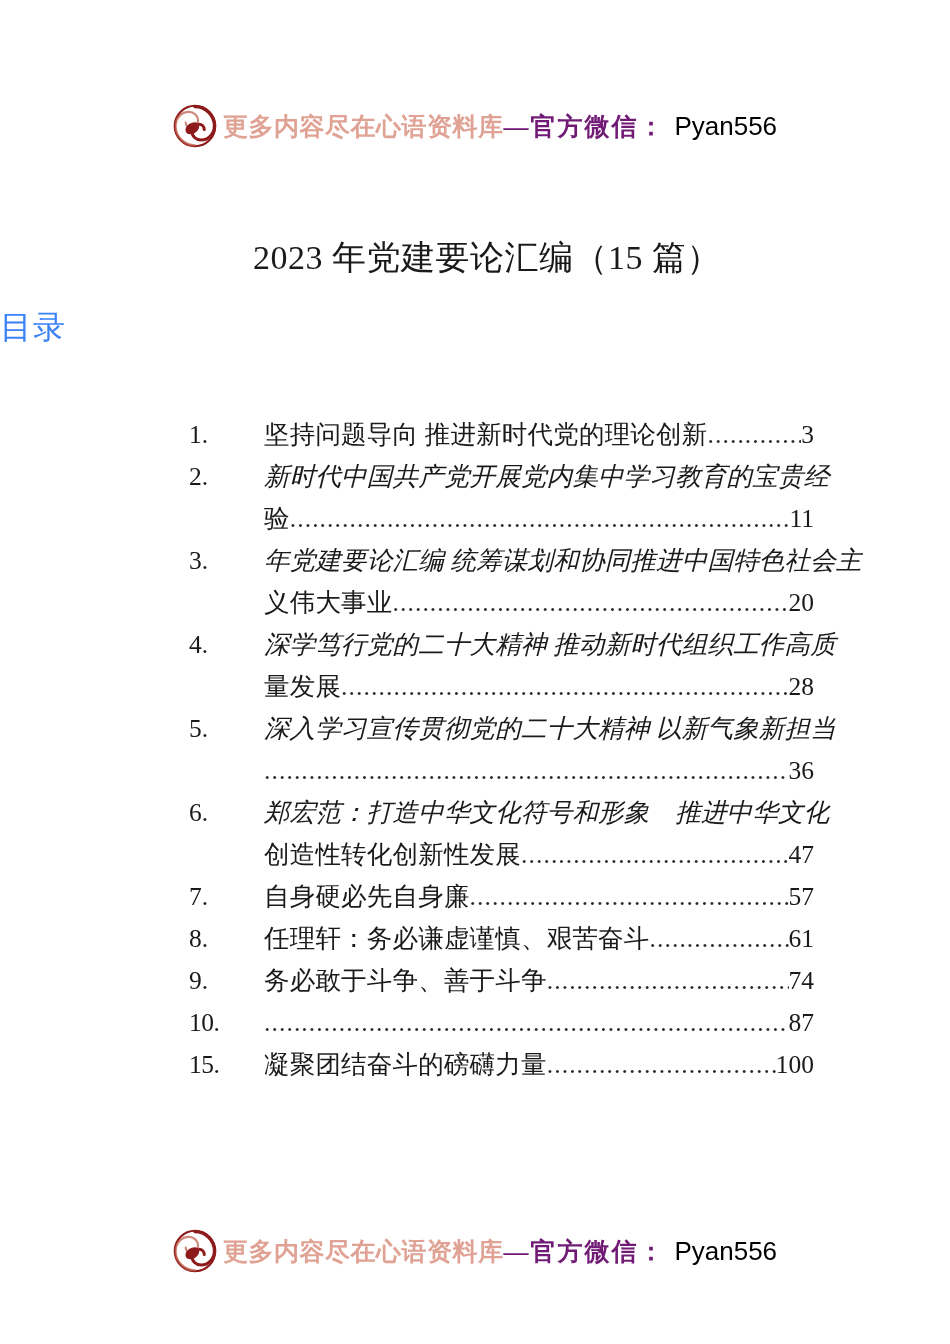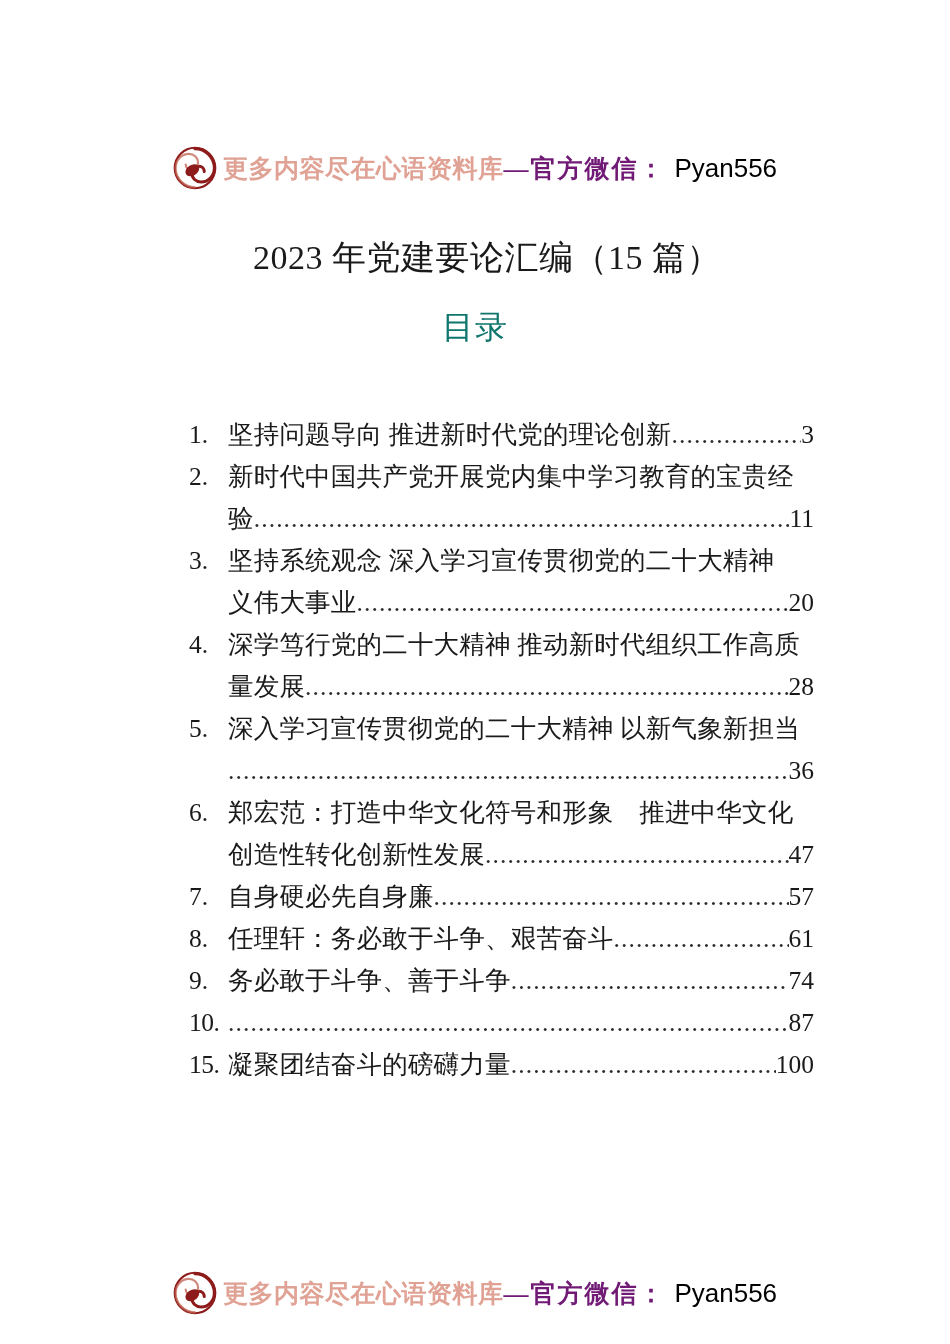--- a/index.html
+++ b/index.html
@@ -25,21 +25,20 @@
 
   
   .watermark {
     position: absolute;
     left: 0;
     width: 950px;
     display: flex;
     align-items: center;
     justify-content: center;
     white-space: nowrap;
-    margin-top: 42px;
   }
   .watermark.header { top: 104px; }
   .watermark.footer { top: 1229px; }
 
   .wm-logo {
     width: 44px;
     height: 44px;
     flex: 0 0 auto;
     margin-right: 6px;
     display: block;
@@ -82,25 +81,24 @@
     font-size: 34px;
     line-height: 1.2;
     letter-spacing: 0.5px;
     color: #1a1a1a;
   }
   .toc-heading {
     position: absolute;
     top: 308px;
     left: 0;
     width: 950px;
-    text-align: center;
     font-size: 32px;
     line-height: 1.2;
     letter-spacing: 1px;
-    color: #0f766e;
+    color: #3b82f6;
   }
 
   
   .toc {
     position: absolute;
     top: 414px;
     left: 189px;
     width: 625px;
   }
 
@@ -119,20 +117,21 @@
     font-family: "Liberation Serif", "DejaVu Serif", serif;
   }
   .toc-num.wide {
     width: 39px;
     letter-spacing: -0.5px;
   }
 
   .toc-body {
     flex: 1 1 auto;
     min-width: 0;
+    margin-left: 36px;
   }
 
   
   .toc-line {
     display: flex;
     align-items: baseline;
     width: 100%;
   }
   .toc-line-text {
     flex: 0 1 auto;
@@ -149,20 +148,21 @@
     margin: 0 0px;
   }
   .toc-page {
     flex: 0 0 auto;
     padding-left: 0px;
     text-align: right;
   }
   
   .toc-line.nodots .toc-line-text {
     flex: 1 1 auto;
+    font-style: italic;
   }
 </style>
 </head>
 <body>
 
 <div class="page">
 
   <div class="watermark header">
     <svg class="wm-logo" viewBox="0 0 100 100">
       <circle cx="50" cy="50" r="46" fill="none" stroke="#8e1b1b" stroke-width="5"></circle>
@@ -203,21 +203,21 @@
             <span class="toc-line-text">验</span>
             <span class="toc-dots">.......................................................................................................................</span>
             <span class="toc-page">11</span>
           </div>
         </div>
       </div>
       <div class="toc-entry">
         <div class="toc-num">3.</div>
         <div class="toc-body">
           <div class="toc-line nodots">
-            <span class="toc-line-text">坚持系统观念 深入学习宣传贯彻党的二十大精神</span>
+            <span class="toc-line-text">年党建要论汇编 统筹谋划和协同推进中国特色社会主</span>
           </div>
           <div class="toc-line">
             <span class="toc-line-text">义伟大事业</span>
             <span class="toc-dots">.......................................................................................................................</span>
             <span class="toc-page">20</span>
           </div>
         </div>
       </div>
       <div class="toc-entry">
         <div class="toc-num">4.</div>
@@ -264,21 +264,21 @@
             <span class="toc-line-text">自身硬必先自身廉</span>
             <span class="toc-dots">.......................................................................................................................</span>
             <span class="toc-page">57</span>
           </div>
         </div>
       </div>
       <div class="toc-entry">
         <div class="toc-num">8.</div>
         <div class="toc-body">
           <div class="toc-line">
-            <span class="toc-line-text">任理轩：务必敢于斗争、艰苦奋斗</span>
+            <span class="toc-line-text">任理轩：务必谦虚谨慎、艰苦奋斗</span>
             <span class="toc-dots">.......................................................................................................................</span>
             <span class="toc-page">61</span>
           </div>
         </div>
       </div>
       <div class="toc-entry">
         <div class="toc-num">9.</div>
         <div class="toc-body">
           <div class="toc-line">
             <span class="toc-line-text">务必敢于斗争、善于斗争</span>

